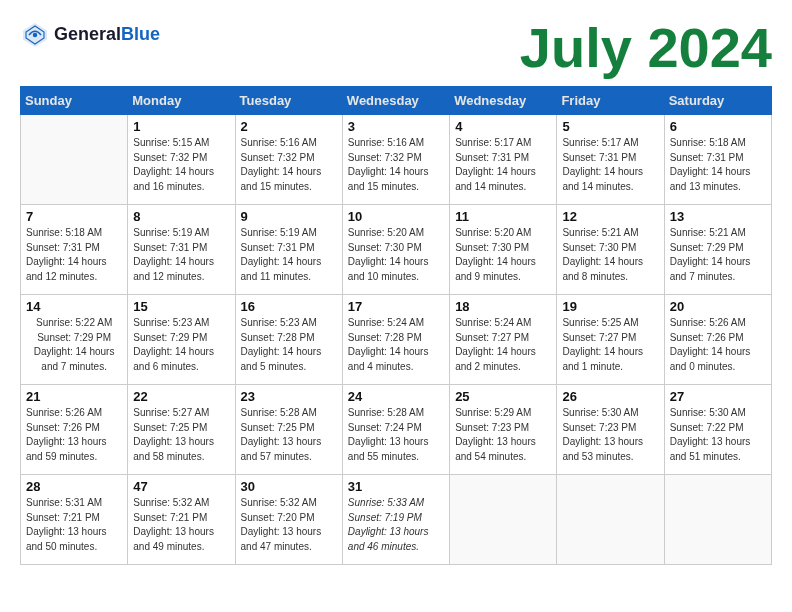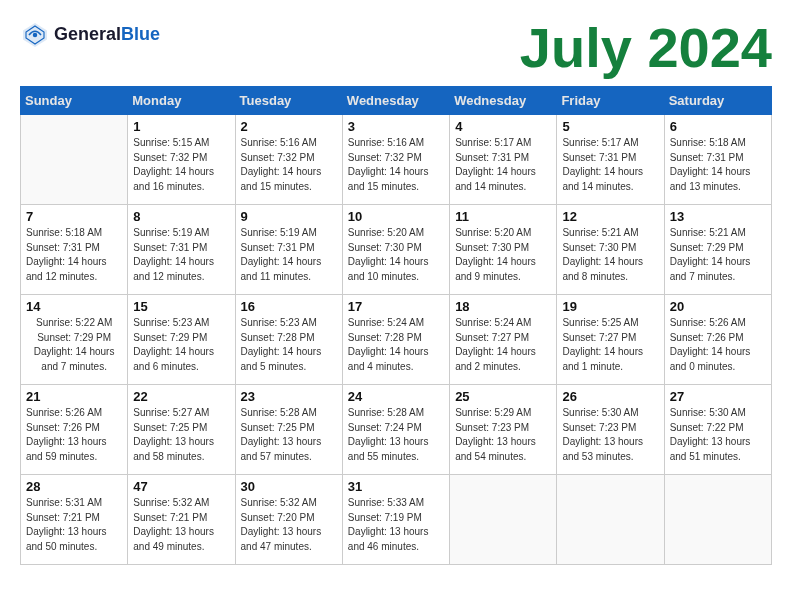--- a/index.html
+++ b/index.html
@@ -329,21 +329,21 @@
         </td>
         <td>
           <span class="day-num">30</span>
           <div class="day-info" style="white-space: pre-line;">Sunrise: 5:32 AM
 Sunset: 7:20 PM
 Daylight: 13 hours
 and 47 minutes.</div>
         </td>
         <td>
           <span class="day-num">31</span>
-          <div class="day-info" style="white-space: pre-line;">Sunrise: 5:33 AM
+          <div class="day-info" style="white-space: pre-line; font-style: italic;">Sunrise: 5:33 AM
 Sunset: 7:19 PM
 Daylight: 13 hours
 and 46 minutes.</div>
         </td>
         <td class="empty"></td>
         <td class="empty"></td>
         <td class="empty"></td>
       </tr>
     </tbody>
 </table>

